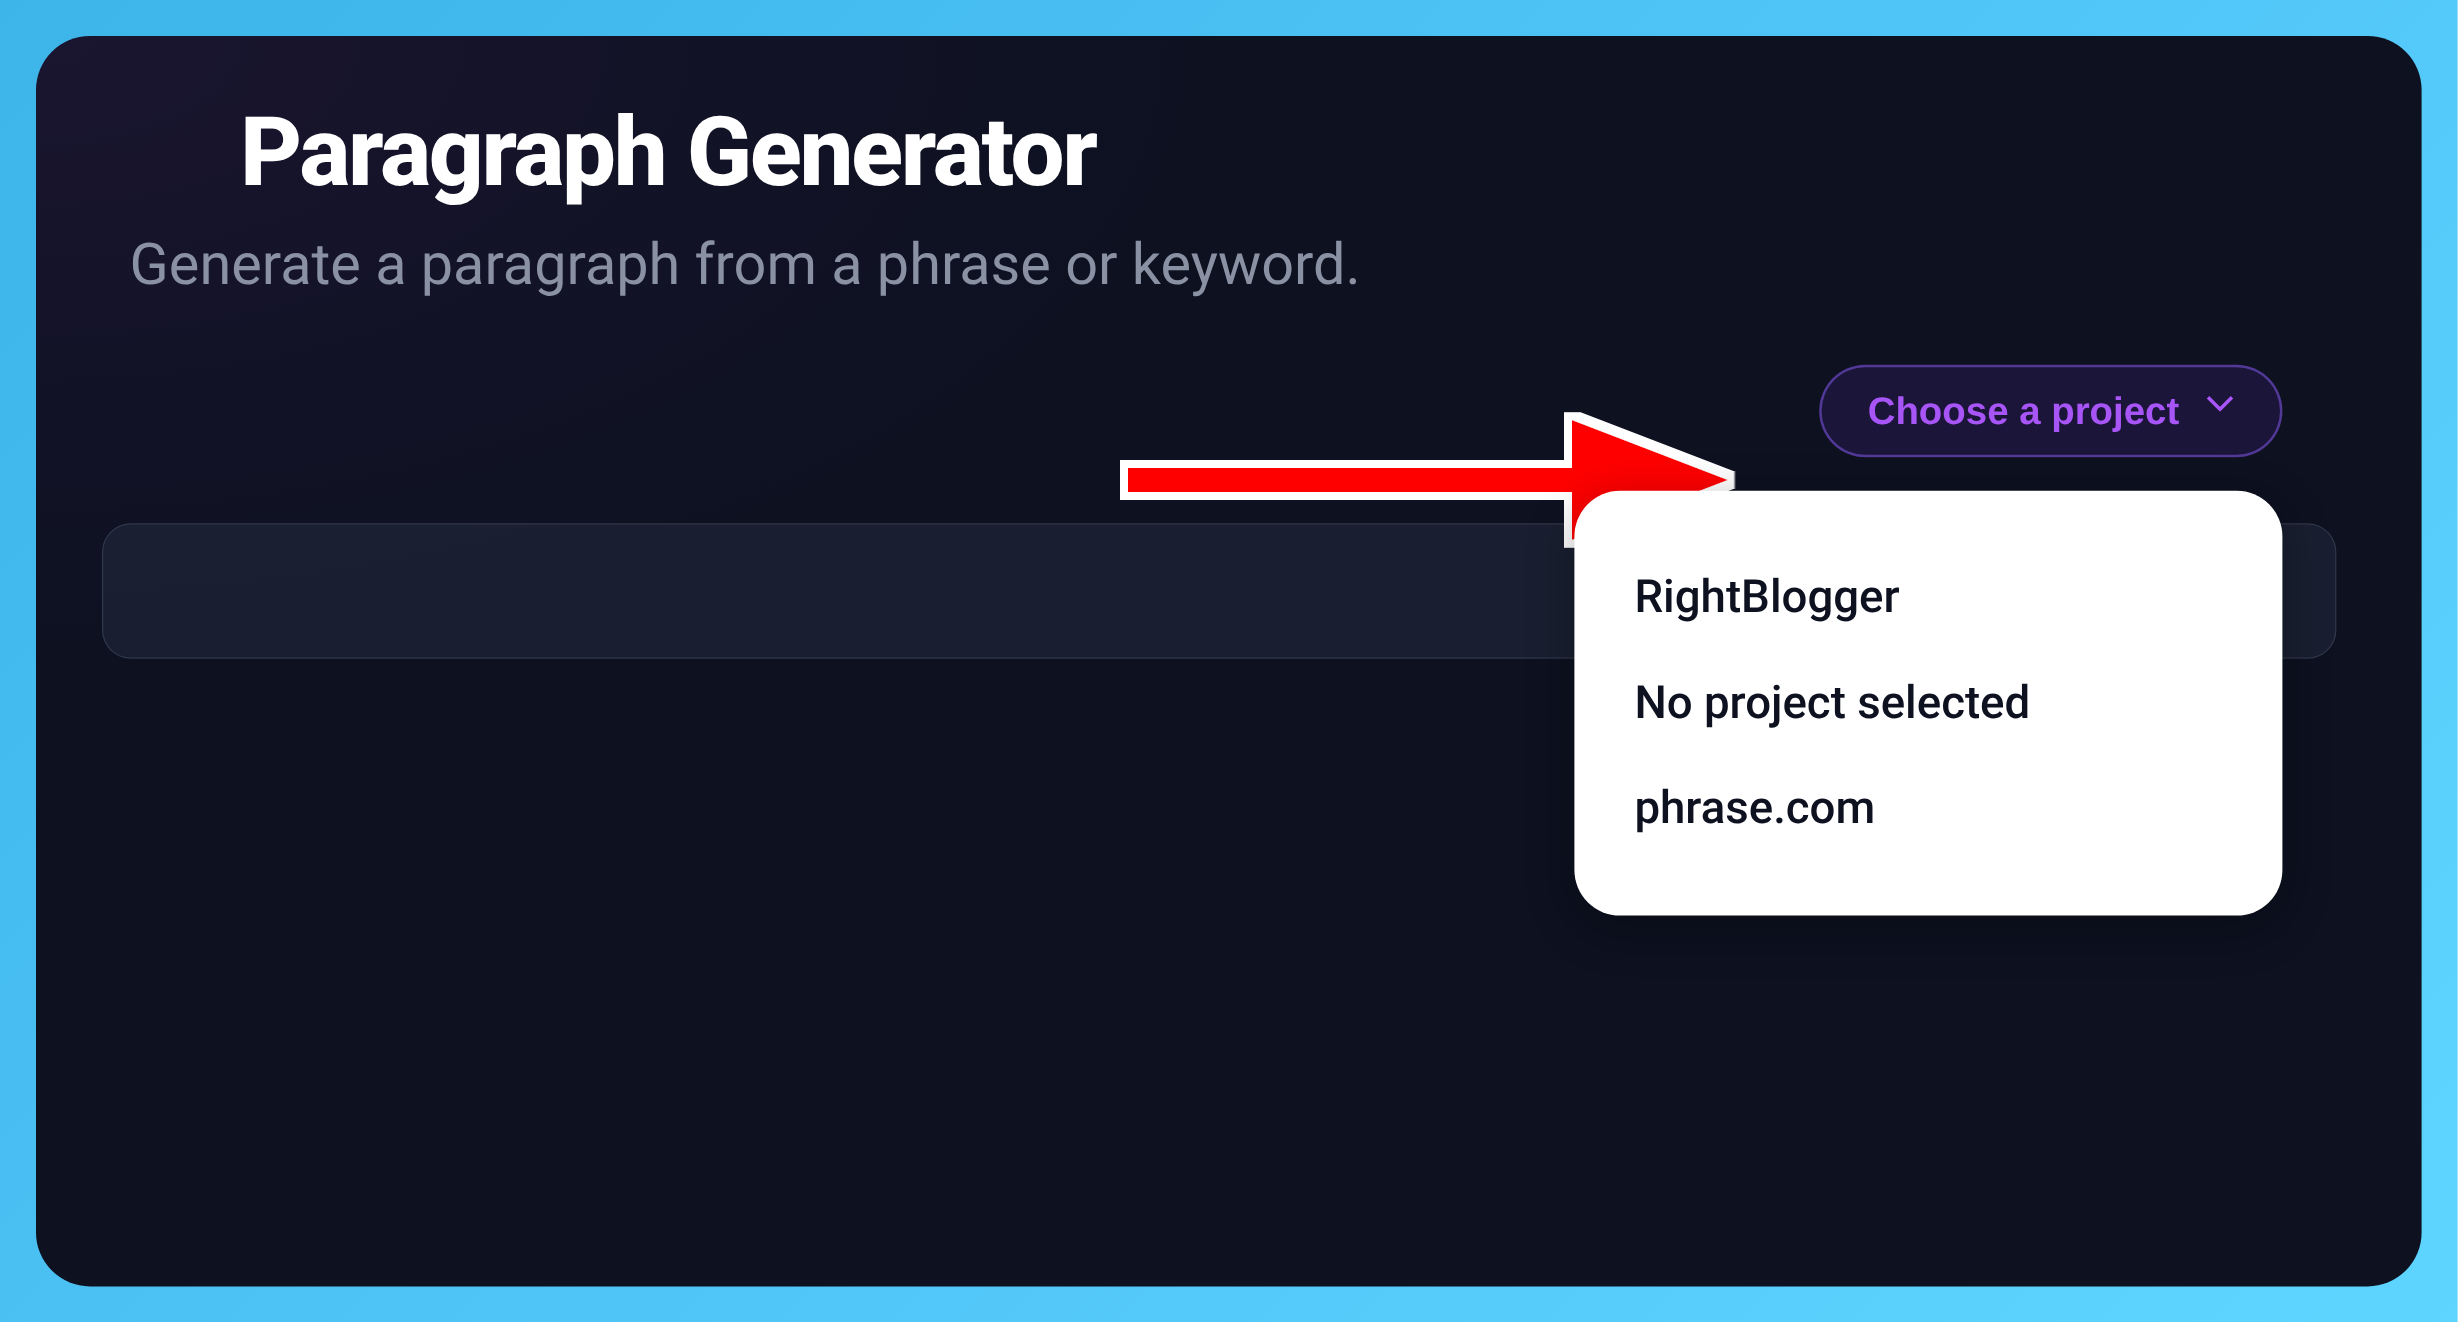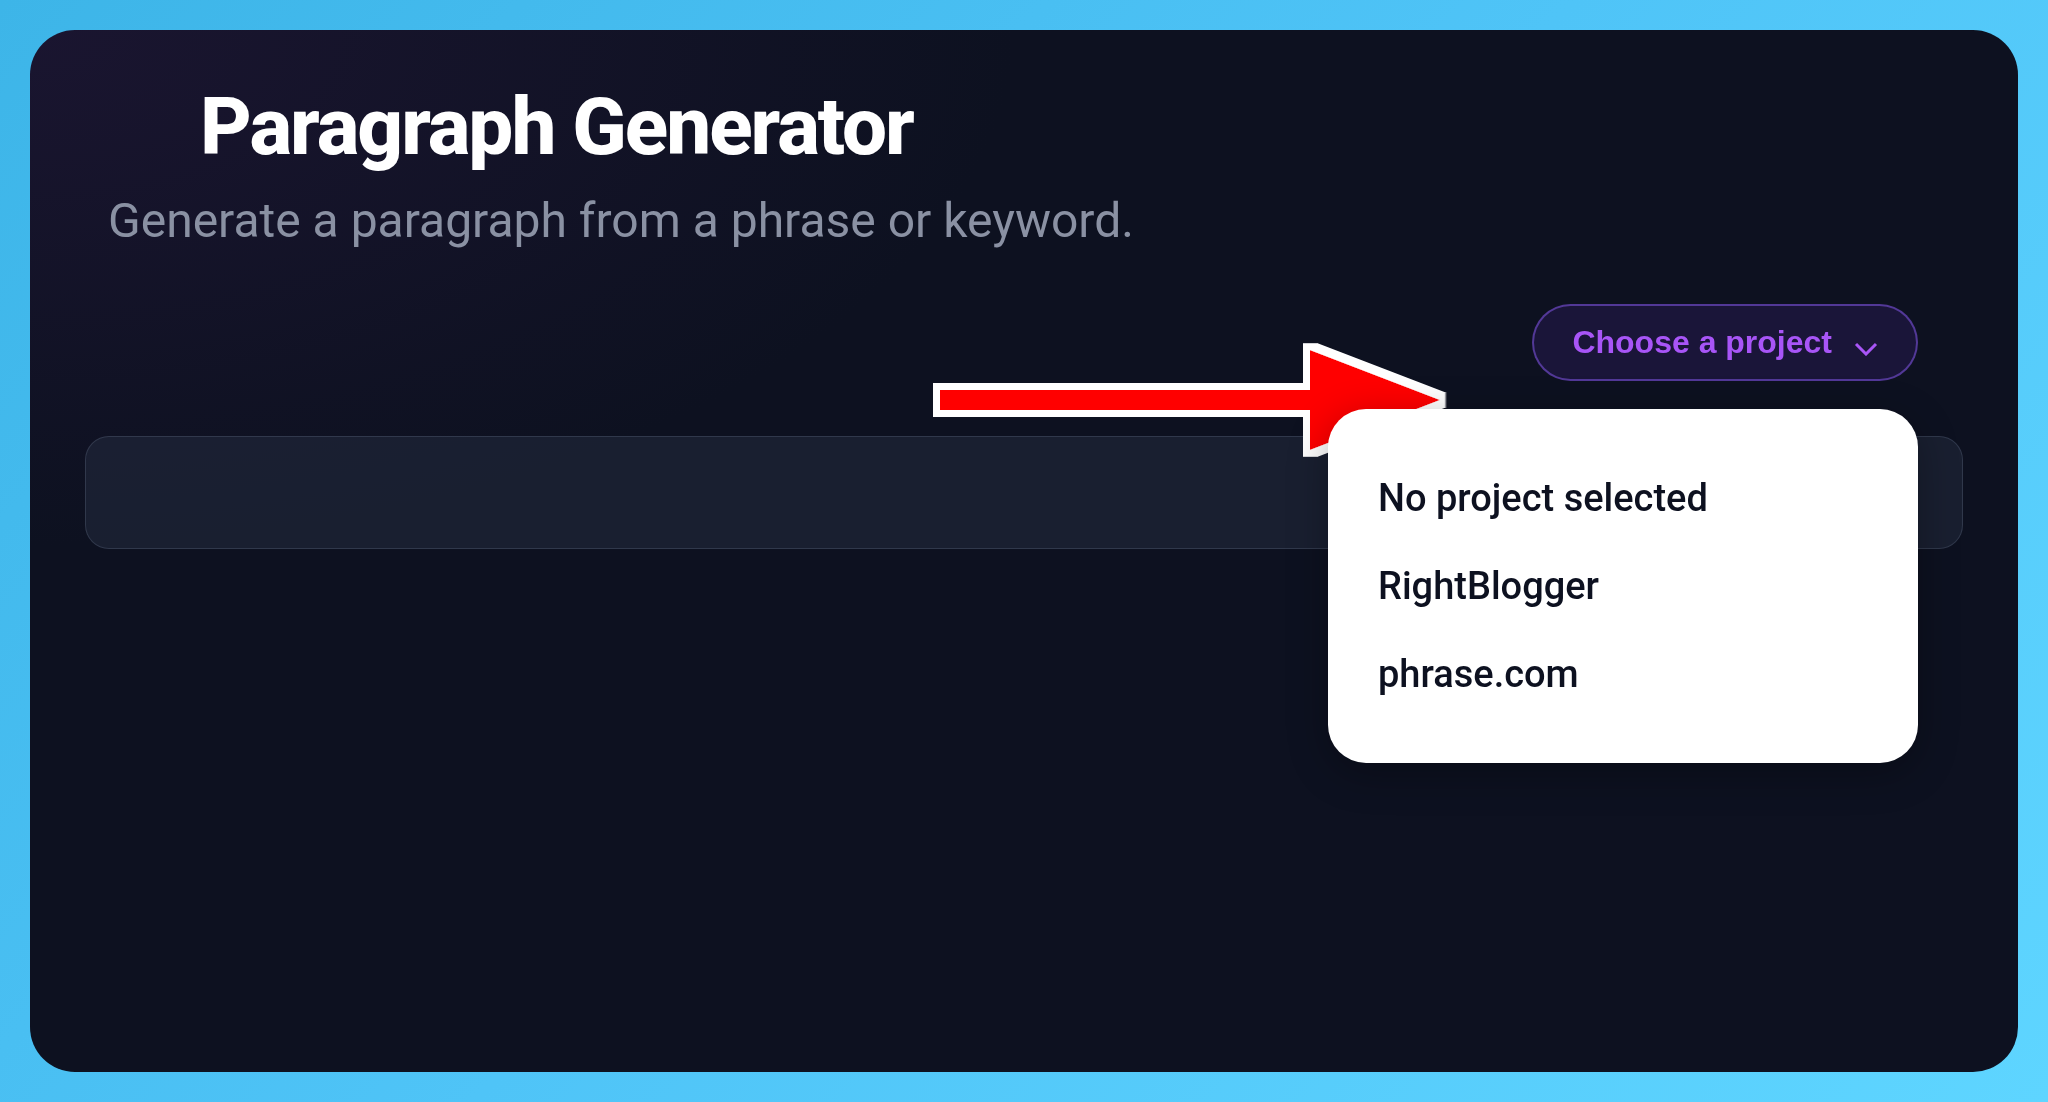--- a/index.html
+++ b/index.html
@@ -16,21 +16,21 @@
       padding: 30px;
       overflow: hidden;
     }
     
     .app-panel {
       background: #0d1120;
       background: radial-gradient(ellipse at top left, #1a1530 0%, #0d1120 35%);
       border-radius: 45px;
       width: 100%;
       height: 100%;
-      padding: 50px 0 0 0;
+      padding: 50px 16px 0 0;
       position: relative;
       overflow: hidden;
     }
     
     .page-title {
       color: #ffffff;
       font-size: 80px;
       font-weight: 800;
       letter-spacing: -2px;
       padding-left: 170px;
@@ -55,21 +55,21 @@
     
     .project-dropdown-btn {
       background: rgba(124, 58, 237, 0.12);
       border: 2px solid rgba(139, 92, 246, 0.5);
       color: #a855f7;
       font-size: 32px;
       font-weight: 600;
       padding: 18px 38px;
       border-radius: 45px;
       display: flex;
-      align-items: flex-end;
+      align-items: flex-start;
       gap: 22px;
       cursor: pointer;
     }
     
     .chevron-down {
       width: 24px;
       height: 24px;
       display: flex;
       align-items: center;
       justify-content: center;
@@ -160,22 +160,22 @@
     <button class="project-dropdown-btn">
       <span>Choose a project</span>
       <span class="chevron-down">
         <svg width="24" height="14" viewBox="0 0 24 14">
           <path d="M2 2 L12 12 L22 2"></path>
         </svg>
       </span>
     </button>
 
     <div class="dropdown-menu">
+      <div class="dropdown-item">RightBlogger</div>
       <div class="dropdown-item">No project selected</div>
-      <div class="dropdown-item">RightBlogger</div>
       <div class="dropdown-item">phrase.com</div>
     </div>
   </div>
 
   <div class="annotation-arrow">
     <svg width="560" height="160" viewBox="0 0 560 160">
       <defs>
         <filter id="white-outline" x="-20%" y="-20%" width="140%" height="140%">
           <feMorphology operator="dilate" radius="7" in="SourceAlpha" result="dilated"></feMorphology>
           <feFlood flood-color="#ffffff" result="white"></feFlood>

